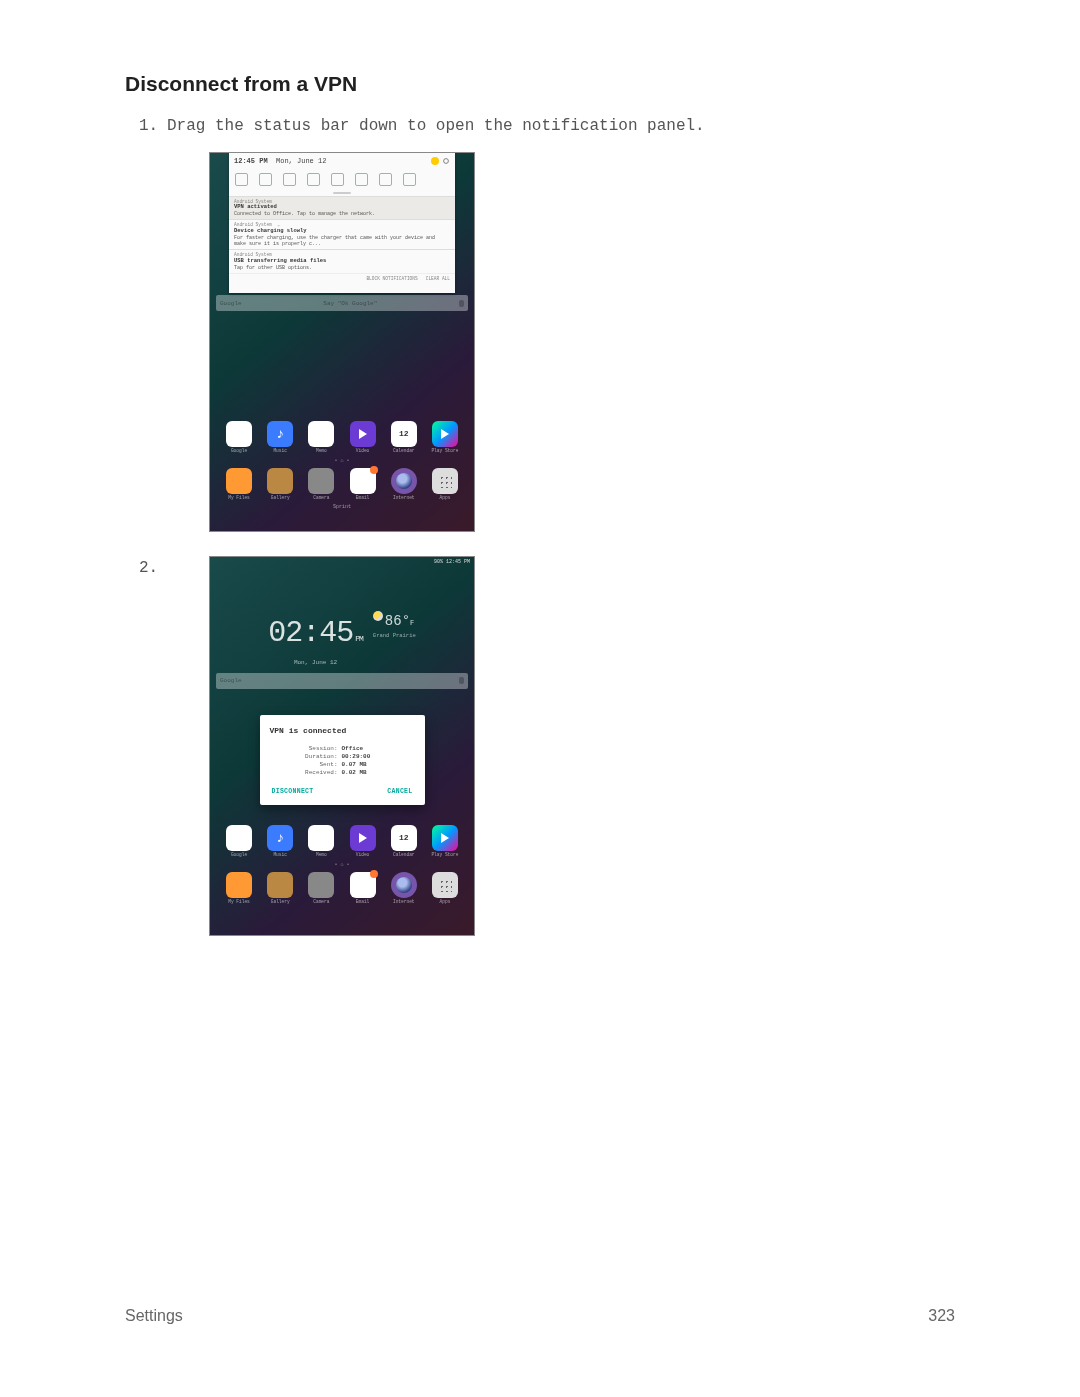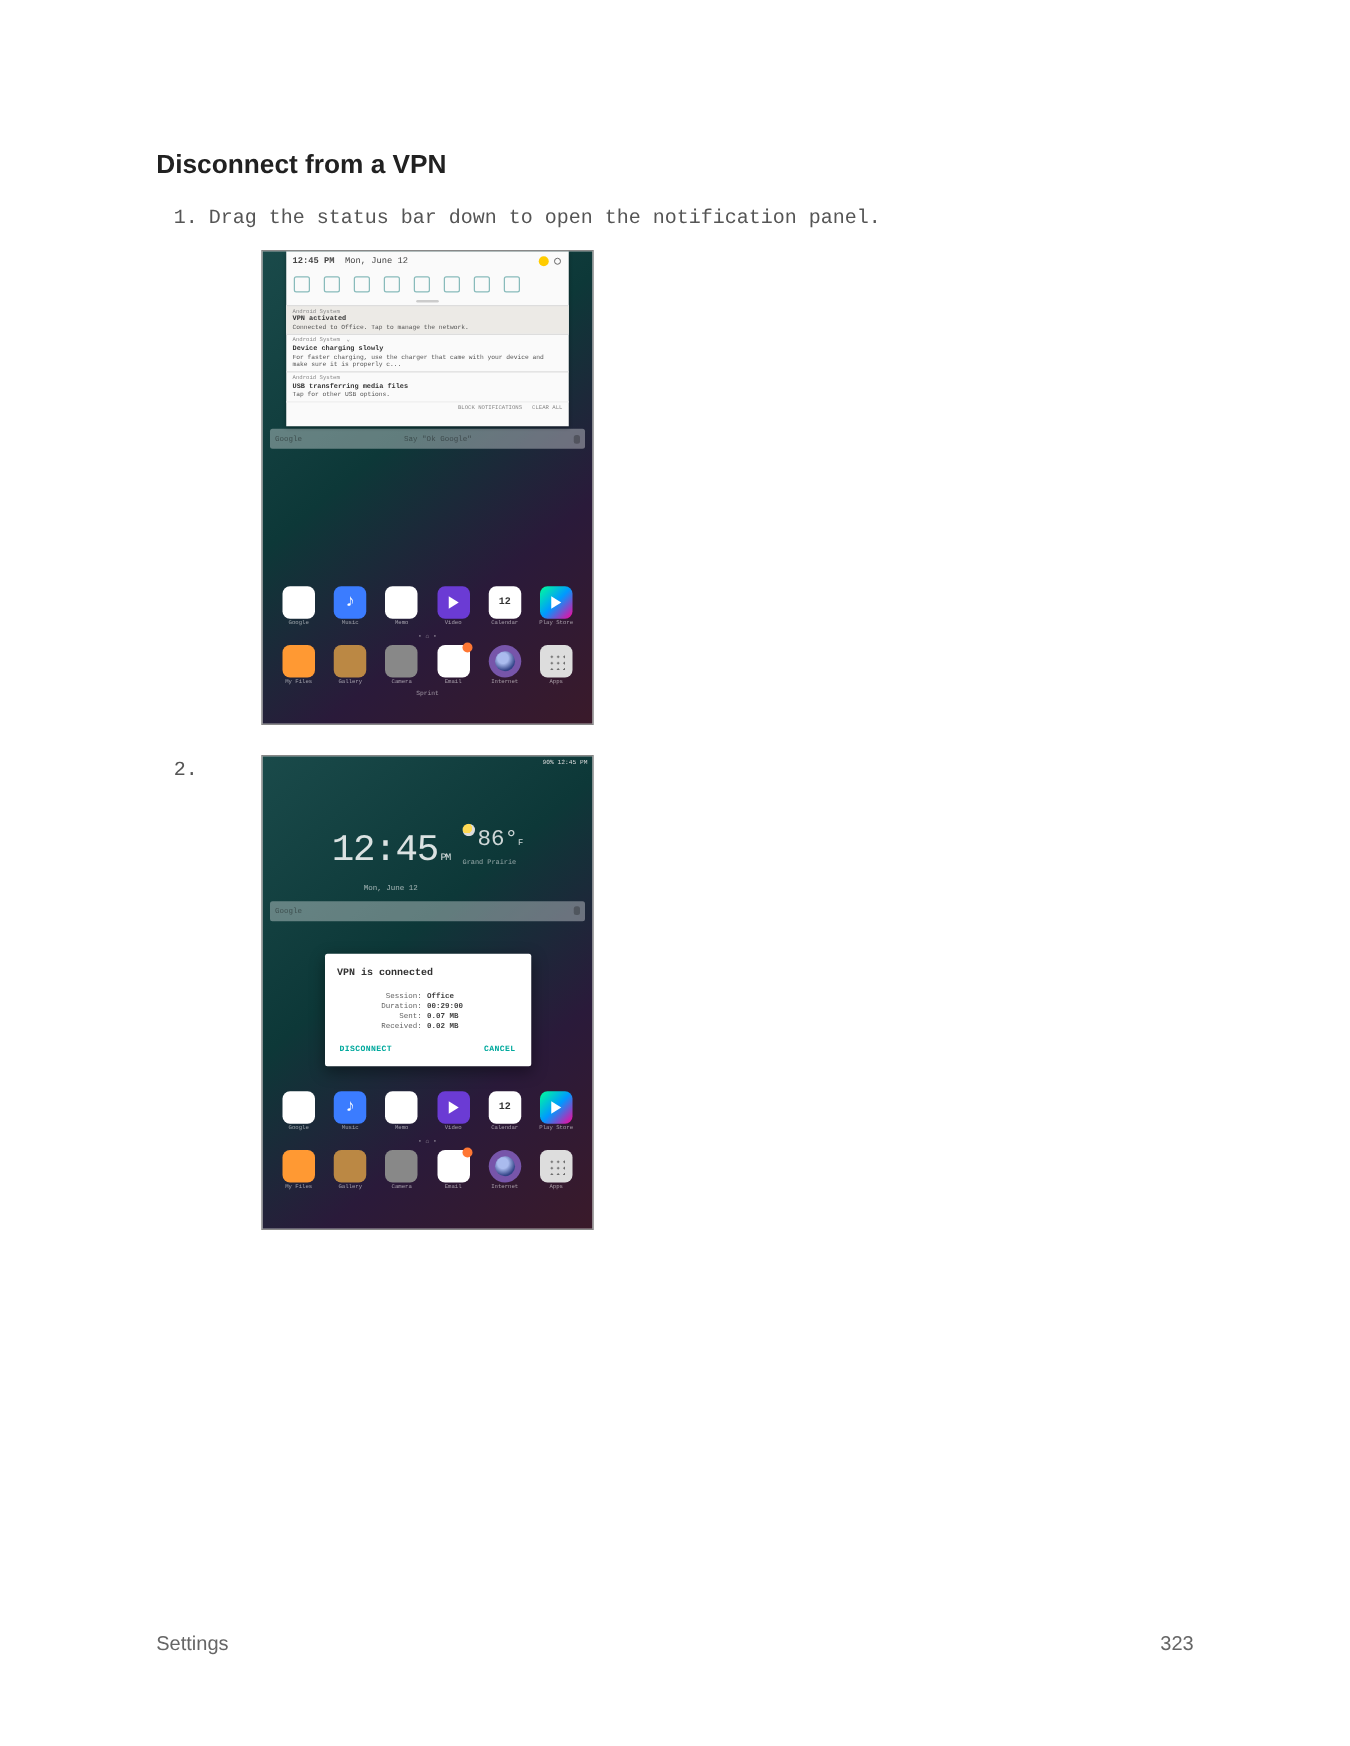--- a/index.html
+++ b/index.html
@@ -1,17 +1,17 @@
 <!DOCTYPE html>
 <html><head>
 <meta charset="utf-8">
 <style>
 * { margin:0; padding:0; box-sizing:border-box; }
 body { background:#fff; font-family:Arial,Helvetica,sans-serif; width:1080px; height:1397px; position:relative; }
-.page { padding:120px 125px 0 125px; }
+.page { padding:72px 125px 0 125px; }
 h2 { font-size:21px; font-weight:bold; color:#212121; margin-bottom:18px; }
 ol { list-style:none; counter-reset:item; }
 ol > li { counter-increment:item; color:#555; font-size:16px; margin-bottom:12px; padding-left:42px; position:relative; line-height:1.5;font-family:Liberation Mono, monospace; }
 ol > li::before { content:counter(item) "."; position:absolute; left:14px; color:#555; }
 .shot { margin:14px 0 24px 42px; width:266px; background:linear-gradient(140deg,#1a4a4a 0%,#0d3838 40%,#2a1a3a 70%,#3a1a2a 100%); border:1px solid #888; position:relative; overflow:hidden; }
 .shot1 { height:380px; }
 .shot2 { height:380px; }
 
 
 .np-top { background:#fafafa; height:140px; width:226px; margin:0 auto; position:relative; box-shadow:0 1px 3px rgba(0,0,0,.3); }
@@ -42,21 +42,21 @@
 .carrier { text-align:center; font-size:5px; color:rgba(255,255,255,.5); padding-bottom:1px; }
 
 
 .sb2 { font-size:5px; color:#ddd; padding:2px 4px; display:flex; justify-content:space-between; }
 .clock { text-align:center; padding-top:42px; }
 .clock-row { display:flex; justify-content:center; align-items:flex-start; gap:10px; }
 .ctime { color:rgba(255,255,255,.85); font-size:30px; font-weight:200; letter-spacing:-1px; }
 .ctime .ampm { font-size:8px; vertical-align:baseline; margin-left:2px;margin-top:24px; }
 .cdate { font-size:6px; color:rgba(255,255,255,.6); margin-top:2px; }
 .weather { color:rgba(255,255,255,.8); font-size:7px; text-align:left; }
-.weather .tmp { font-size:18px; }
+.weather .tmp { font-size:14px; }
 .weather .wic { display:inline-block; width:10px; height:10px; background:radial-gradient(circle at 35% 35%,#ffda55 45%,transparent 46%),#ddd; border-radius:50%; vertical-align:top; margin-right:2px; }
 .weather .loc { font-size:5.5px; color:rgba(255,255,255,.55); }
 
 .dlg { background:#fff; width:165px; margin:26px auto 0; border-radius:2px; box-shadow:0 4px 12px rgba(0,0,0,.4); padding:10px 10px 0; font-size:7px; color:#333; }
 .dlg-title { font-weight:bold; font-size:8px; margin-bottom:8px; }
 .dlg-row { display:flex; font-size:6px; color:#444; line-height:1.35; }
 .dlg-row .k { width:72px; text-align:right; padding-right:4px; color:#666; }
 .dlg-row .v { font-weight:bold; }
 .dlg-btns { display:flex; justify-content:space-between; padding:10px 2px 8px; font-size:6.5px; font-weight:bold; color:#00a99d; letter-spacing:.3px; }
 
@@ -195,21 +195,21 @@
     </li>
     <li>
       <div class="shot shot2">
         <div class="sb2">
             <span></span>
             <span>90% 12:45 PM</span>
           </div>
         <div class="clock">
           <div class="clock-row">
             <div>
-              <div class="ctime"><span>12:45</span><span class="ampm">PM</span></div>
+              <div class="ctime"><span>02:45</span><span class="ampm">PM</span></div>
               <div class="cdate">Mon, June 12</div>
             </div>
             <div class="weather">
               <div><span class="wic"></span><span class="tmp">86°</span><span>F</span></div>
               <div class="loc">Grand Prairie</div>
             </div>
           </div>
         </div>
         <div class="gbar" style="margin-top:6px">
           <span>Google</span>

